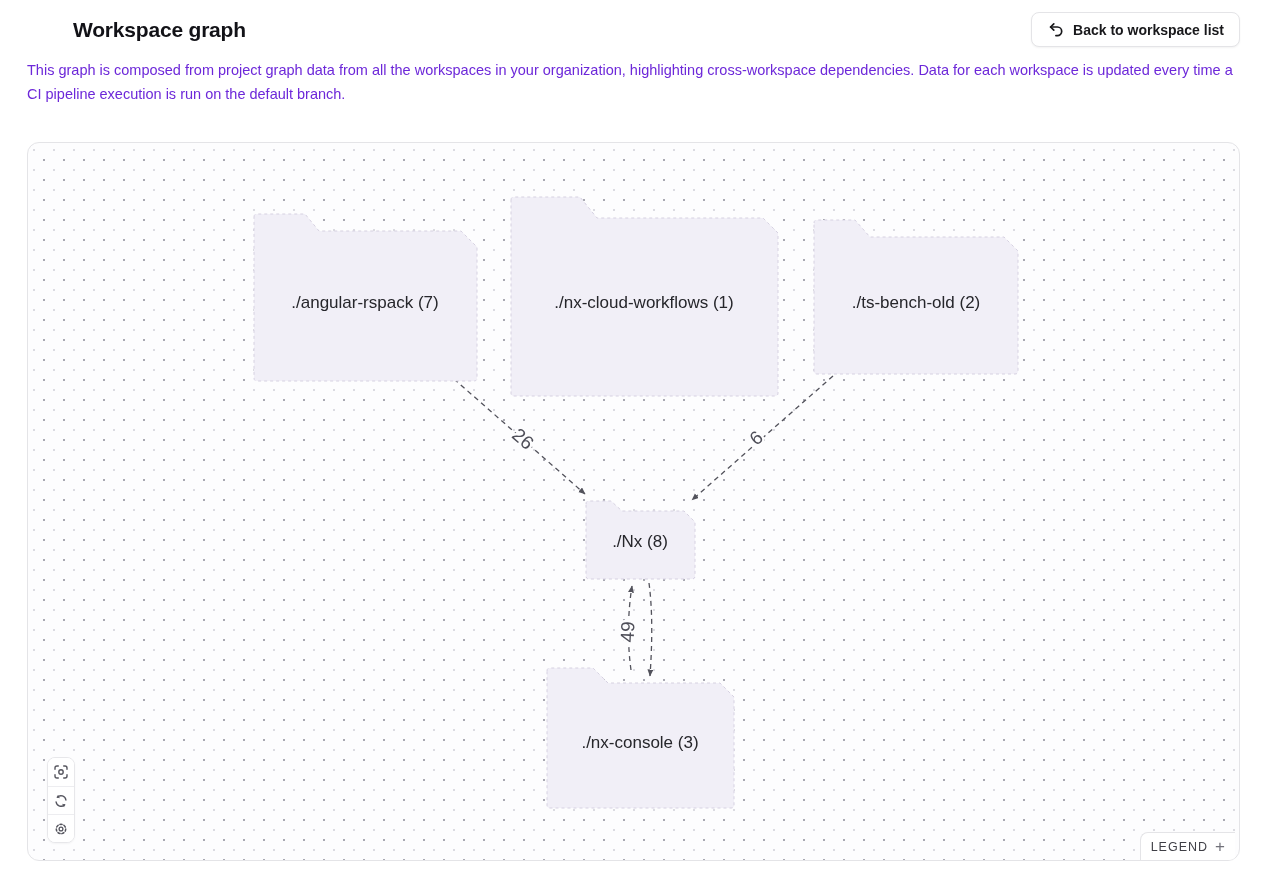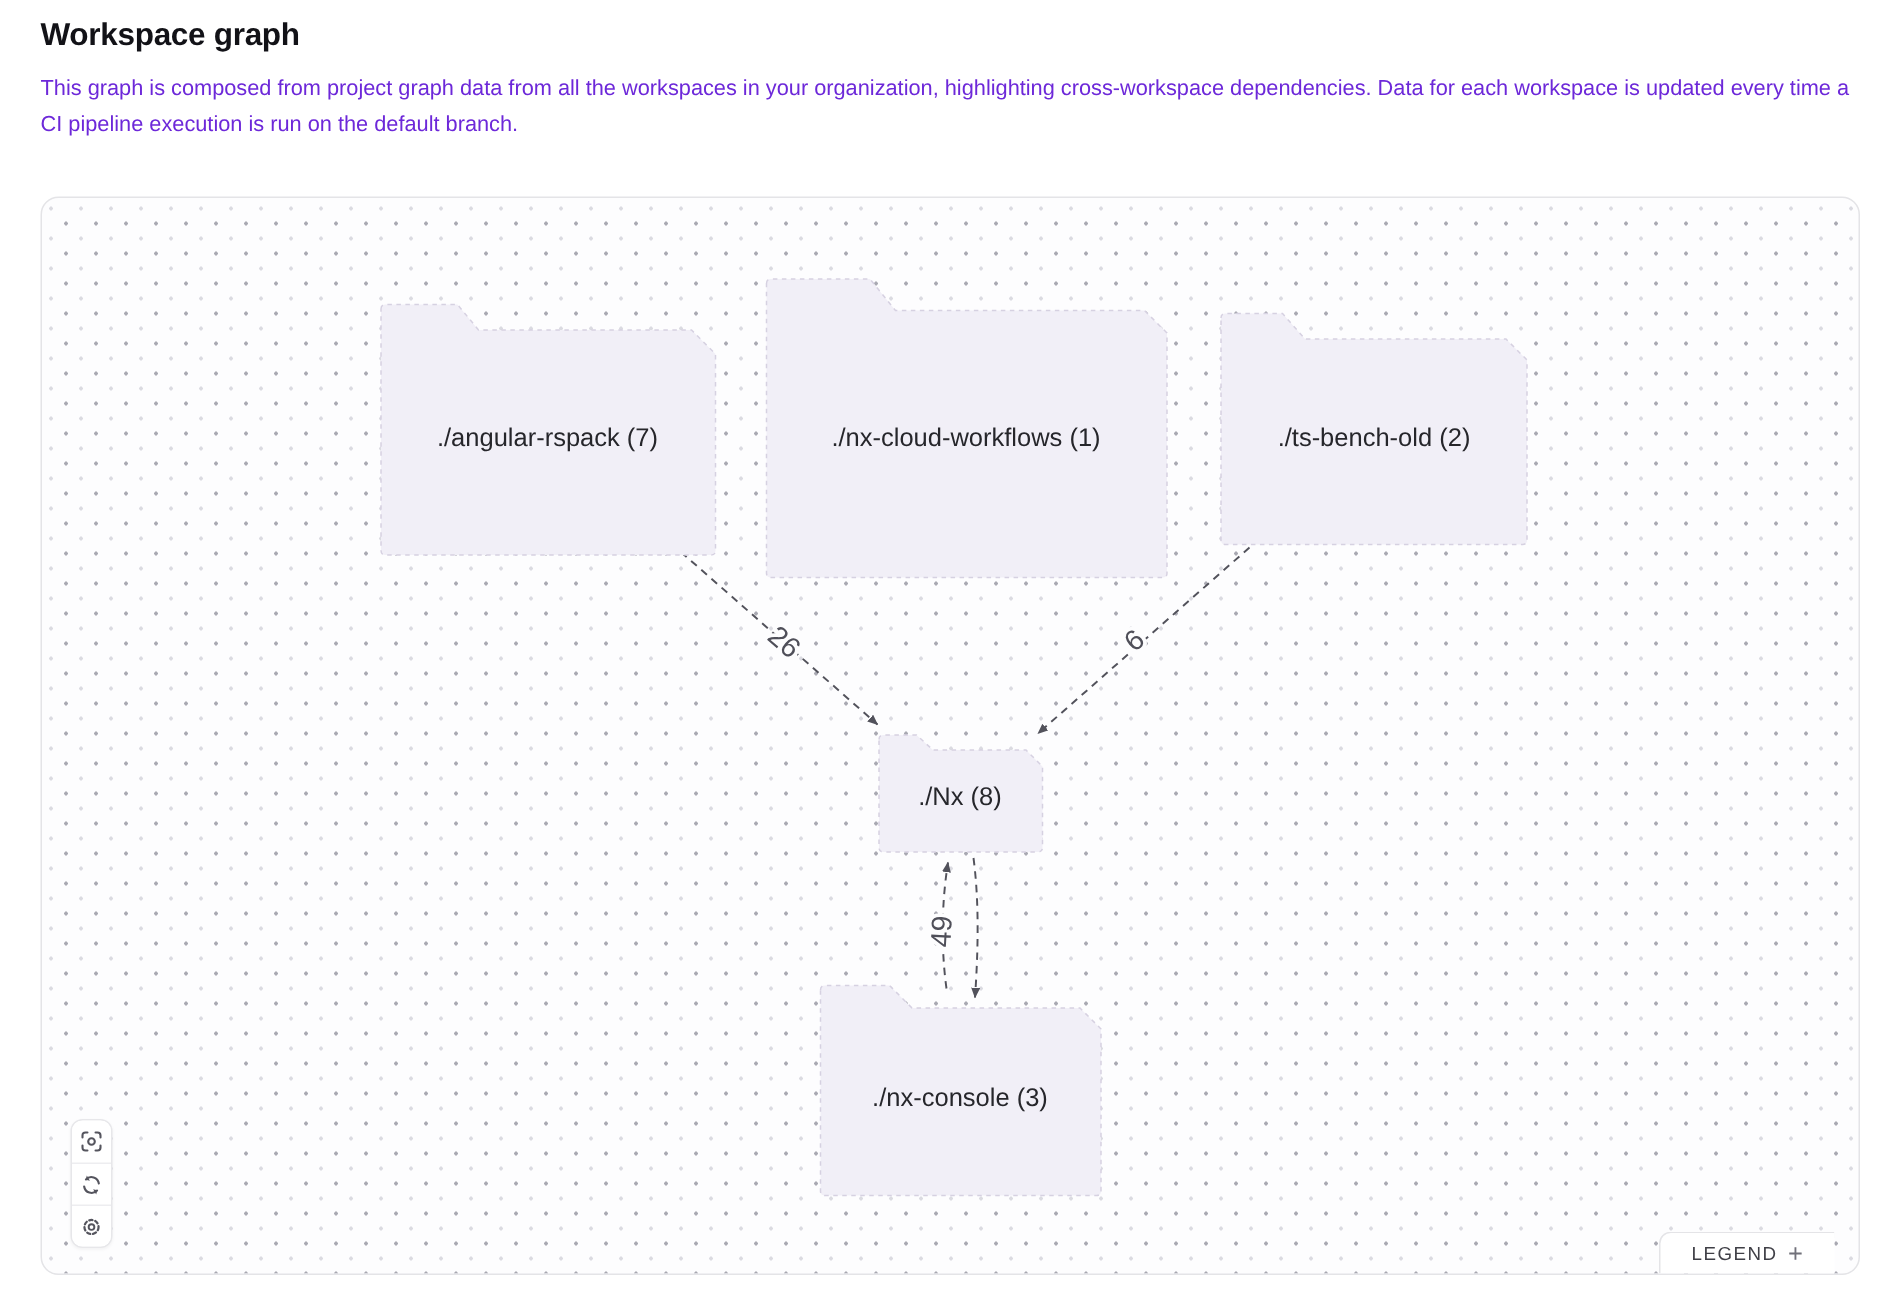--- a/index.html
+++ b/index.html
@@ -5,21 +5,21 @@
   * { box-sizing: border-box; }
   html,body { margin:0; padding:0; }
   body {
     width:1262px; height:876px; overflow:hidden;
     background:#ffffff; color:#18181b;
     font-family:"Liberation Sans", sans-serif;
   }
   .page { padding:12px 22px 0 27px; }
 
   
-  .header-row { display:flex; justify-content:space-between; align-items:center; }
+  .header-row { display:flex; justify-content:space-between; align-items:center;margin-left:46px; }
   .page-title { margin:0; font-size:21px; font-weight:700; letter-spacing:-0.2px; color:#121217; }
   .back-btn {
     display:flex; align-items:center; gap:9px;
     background:#fff; border:1px solid #e4e4e7; border-radius:8px;
     padding:8px 15px; font-size:14px; font-weight:600; color:#18181b;
     box-shadow:0 1px 2px rgba(0,0,0,.05); cursor:pointer;
     font-family:"Liberation Sans", sans-serif;
   }
   .back-btn svg { display:block; }
 
@@ -65,36 +65,45 @@
   }
   .tool-btn {
     width:100%; height:28px; display:flex; align-items:center; justify-content:center;
     background:#fff; border:none; padding:0; cursor:pointer;
   }
   .tool-btn + .tool-btn { border-top:1px solid #ededf0; }
   .tool-btn svg { display:block; }
 
   
   .legend-btn {
-    position:absolute; right:16px; bottom:0; height:28px; min-width:93px;
+    position:absolute; right:4px; bottom:0; height:28px; min-width:93px;
     display:flex; align-items:center; justify-content:center; gap:7px;
     background:#fff; border:0; border-left:1px solid #e4e4e7; border-top:1px solid #e4e4e7;
-    border-top-left-radius:8px; cursor:pointer; padding:0 21px;
+    border-top-left-radius:8px; cursor:pointer; padding:0 10px;
     font-family:"Liberation Sans", sans-serif;
   }
   .legend-label { font-size:12.5px; letter-spacing:1px; color:#3f3f46; }
   .legend-plus { font-size:17px; color:#71717a; line-height:1; margin-top:-1px; }
 </style>
 </head>
 <body>
 
 <div class="page">
 
   <div class="header-row">
     <h1 class="page-title">Workspace graph</h1>
+    <button class="back-btn">
+      <span>
+        <svg width="17" height="17" viewBox="0 0 17 17" fill="none" stroke="#18181b" stroke-width="1.7" stroke-linecap="round" stroke-linejoin="round">
+          <path d="M6.8 2.8 L3.6 6 L6.8 9.2"></path>
+          <path d="M3.6 6 H10.4 a4.3 4.3 0 0 1 0 8.6 H8.9"></path>
+        </svg>
+      </span>
+      <span>Back to workspace list</span>
+    </button>
   </div>
 
   <p class="page-desc">This graph is composed from project graph data from all the workspaces in your organization, highlighting cross-workspace dependencies. Data for each workspace is updated every time a CI pipeline execution is run on the default branch.</p>
 
   <div class="graph-canvas">
 
     <svg class="graph-svg" width="1213" height="719" viewBox="0 0 1213 719">
       <defs>
         <marker id="arrow" markerWidth="9" markerHeight="8" refX="6.5" refY="3" orient="auto" markerUnits="userSpaceOnUse">
           <path d="M0,0 L7,3 L0,6 Z" fill="#52525b"></path>

